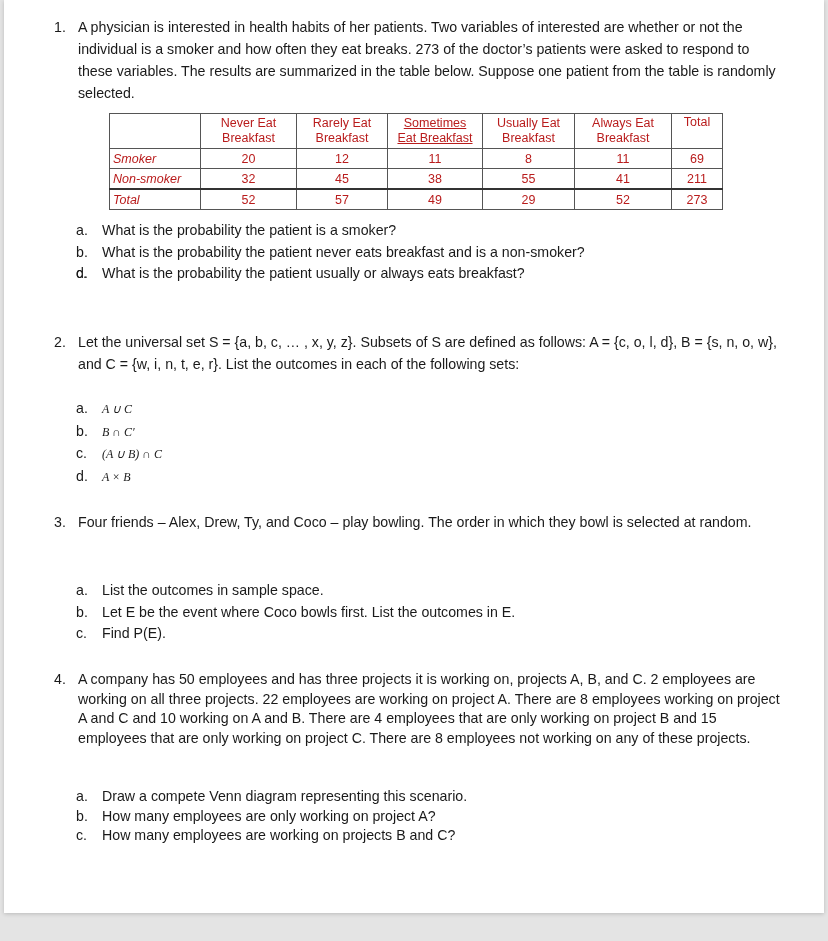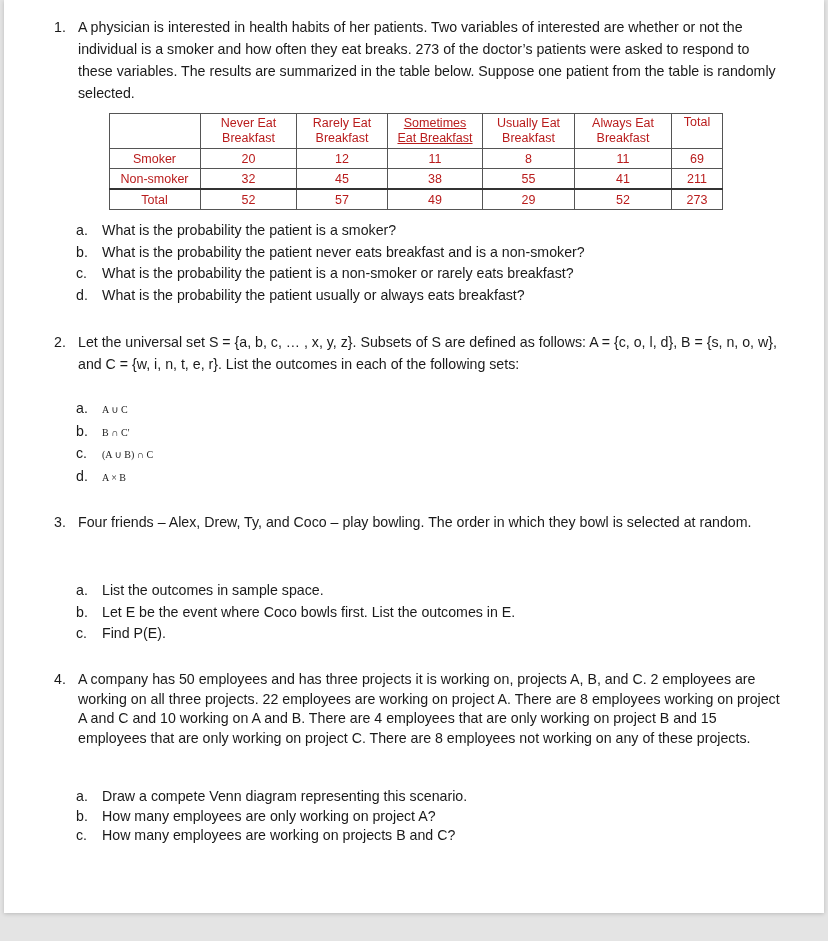--- a/index.html
+++ b/index.html
@@ -33,39 +33,39 @@
     margin-left: 24px;
   }
   .subs {
     position: absolute;
     left: 72px;
     font-size: 14.2px;
     line-height: 21.5px;
   }
   .sub { position: relative; padding-left: 26px; white-space: nowrap; }
   .sub .lbl { position: absolute; left: 0; }
-  .math { font-family: "Liberation Serif", serif; font-size: 10px; }
+  .math { font-family: "Liberation Serif", serif; font-style: italic; font-size: 12px; }
 
   table.data {
     position: absolute;
     left: 105px; top: 113px;
     border-collapse: collapse;
     font-size: 12.5px;
     line-height: 15px;
     color: #b91c1c;
   }
   table.data td, table.data th {
     border: 1px solid #555;
     font-weight: normal;
     text-align: center;
     padding: 1px 4px;
   }
   table.data th { height: 32px; vertical-align: middle; }
   table.data td { height: 16px; padding-top: 2px; padding-bottom: 1px; }
-  table.data td.rowhead { text-align: center; padding-left: 3px; }
+  table.data td.rowhead { text-align: left; padding-left: 3px; font-style: italic; }
   table.data tr.total-row td { border-top: 2px solid #333; }
   table.data .c0 { width: 82px; }
   table.data .c1 { width: 87px; }
   table.data .c2 { width: 82px; }
   table.data .c3 { width: 86px; text-decoration: underline; }
   table.data .c4 { width: 83px; }
   table.data .c5 { width: 88px; }
   table.data .c6 { width: 42px; }
 </style>
 </head>
@@ -115,21 +115,21 @@
       <td>29</td>
       <td>52</td>
       <td>273</td>
     </tr>
   </tbody>
     </table>
 
   <div class="subs" style="top:220px;">
     <div class="sub"><span class="lbl">a.</span><span>What is the probability the patient is a smoker?</span></div>
     <div class="sub"><span class="lbl">b.</span><span>What is the probability the patient never eats breakfast and is a non-smoker?</span></div>
-    <div class="sub"><span class="lbl">c.</span><span>What is the probability the patient is a non-smoker or rarely eats breakfast?</span></div>
+    <div class="sub"><span class="lbl">c.</span></div>
     <div class="sub"><span class="lbl">d.</span><span>What is the probability the patient usually or always eats breakfast?</span></div>
   </div>
 
   <div class="q" style="top:331px;">
     <span class="num">2.</span>
     <div class="body">Let the universal set S = {a, b, c, … , x, y, z}.  Subsets of S are defined as follows: A = {c, o, l, d}, B = {s, n, o, w}, and C = {w, i, n, t, e, r}.  List the outcomes in each of the following sets:</div>
   </div>
 
   <div class="subs" style="top:398px;">
     <div class="sub"><span class="lbl">a.</span><span class="math">A ∪ C</span></div>

